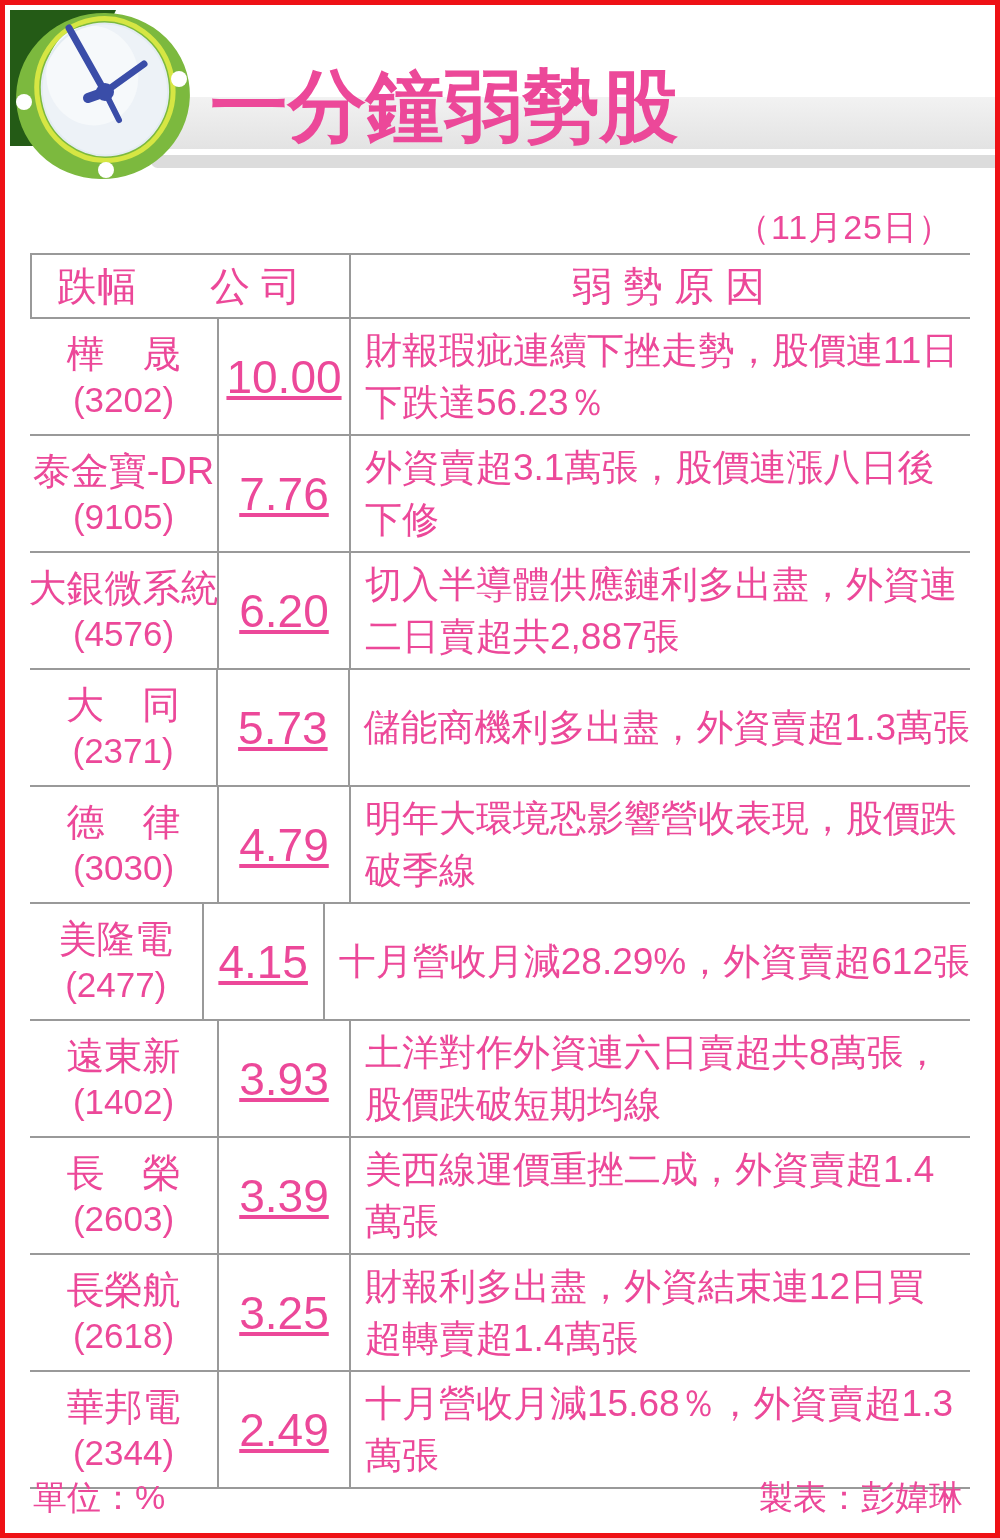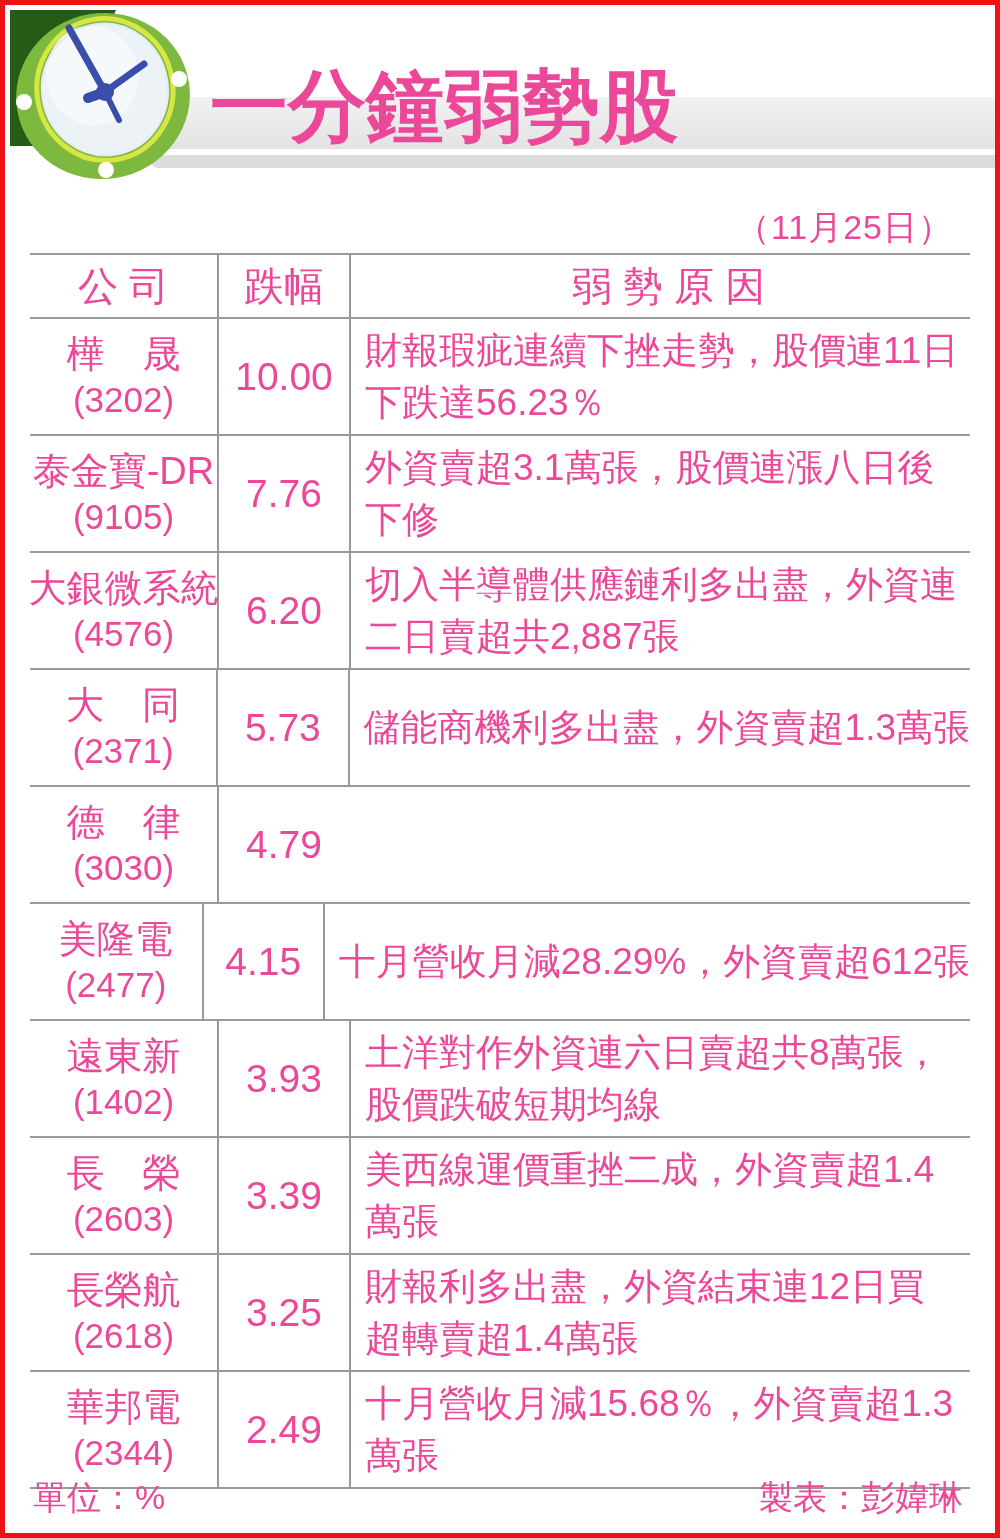--- a/index.html
+++ b/index.html
@@ -43,21 +43,21 @@
   .c2 { width:130px; border-left:2px solid #999; }
   .c3 { flex:1; border-left:2px solid #999;padding-left:16px; }
   .th {
     display:flex; align-items:center; justify-content:center;
     font-size:40px;
   }
   .td { display:flex; align-items:center; justify-content:center; }
   .company { flex-direction:column; line-height:1.25; }
   .cname { font-size:38px; white-space:nowrap; }
   .ccode { font-size:35px; white-space:nowrap; }
-  .num { font-size:39px; }
+  .num { font-size:46px;text-decoration:underline; }
   .reason {
     justify-content:flex-start;
     padding-left:14px;
     font-size:37px; line-height:1.38;
     white-space:pre;
   }
   
   .footer {
     position:absolute; left:28px; right:32px; bottom:12px;
     display:flex; justify-content:space-between;
@@ -94,22 +94,22 @@
       <circle cx="98" cy="162" r="8"></circle>
     </g>
   </svg>
 
   <h1 class="title">一分鐘弱勢股</h1>
 
   <div class="date">（11月25日）</div>
 
   <div class="table">
     <div class="thead">
+      <div class="th c2">跌幅</div>
       <div class="th c1">公 司</div>
-      <div class="th c2">跌幅</div>
       <div class="th c3">弱 勢 原 因</div>
     </div>
 
     <div class="tr">
       <div class="td c1 company">
         <div class="cname">樺　晟</div>
         <div class="ccode">(3202)</div>
       </div>
       <div class="td c2 num">10.00</div>
       <div class="td c3 reason">財報瑕疵連續下挫走勢，股價連11日
@@ -144,20 +144,22 @@
       <div class="td c2 num">5.73</div>
       <div class="td c3 reason">儲能商機利多出盡，外資賣超1.3萬張</div>
     </div>
 
     <div class="tr">
       <div class="td c1 company">
         <div class="cname">德　律</div>
         <div class="ccode">(3030)</div>
       </div>
       <div class="td c2 num">4.79</div>
+      <div class="td c3 reason">明年大環境恐影響營收表現，股價跌
+破季線</div>
     </div>
 
     <div class="tr">
       <div class="td c1 company">
         <div class="cname">美隆電</div>
         <div class="ccode">(2477)</div>
       </div>
       <div class="td c2 num">4.15</div>
       <div class="td c3 reason">十月營收月減28.29%，外資賣超612張</div>
     </div>

